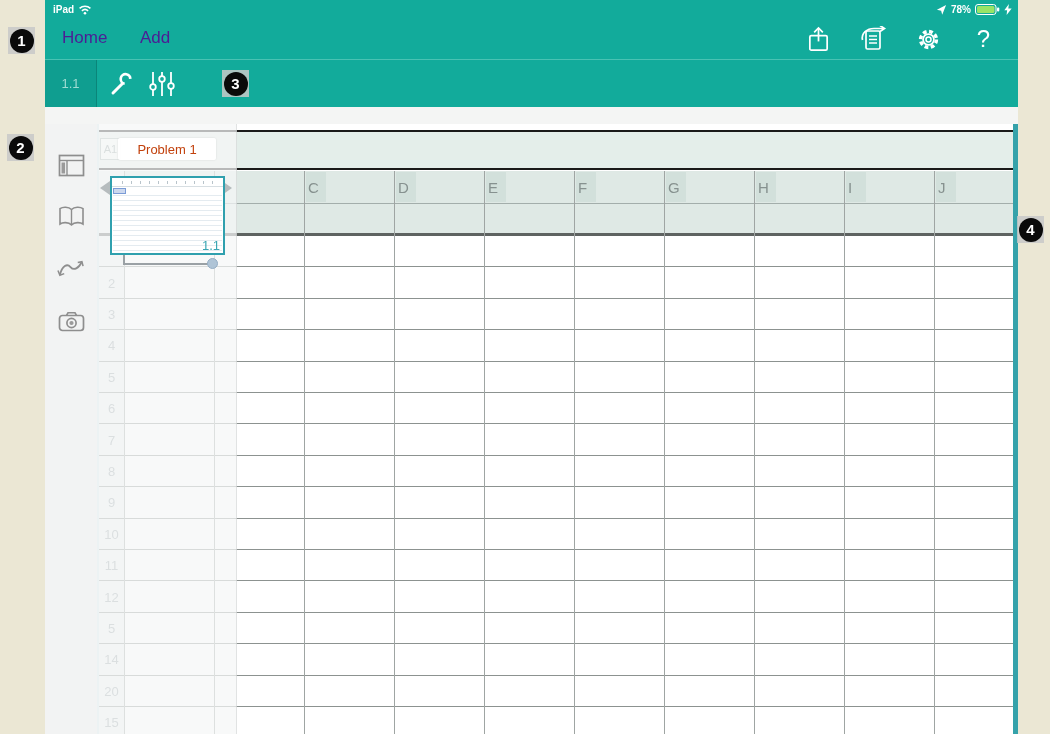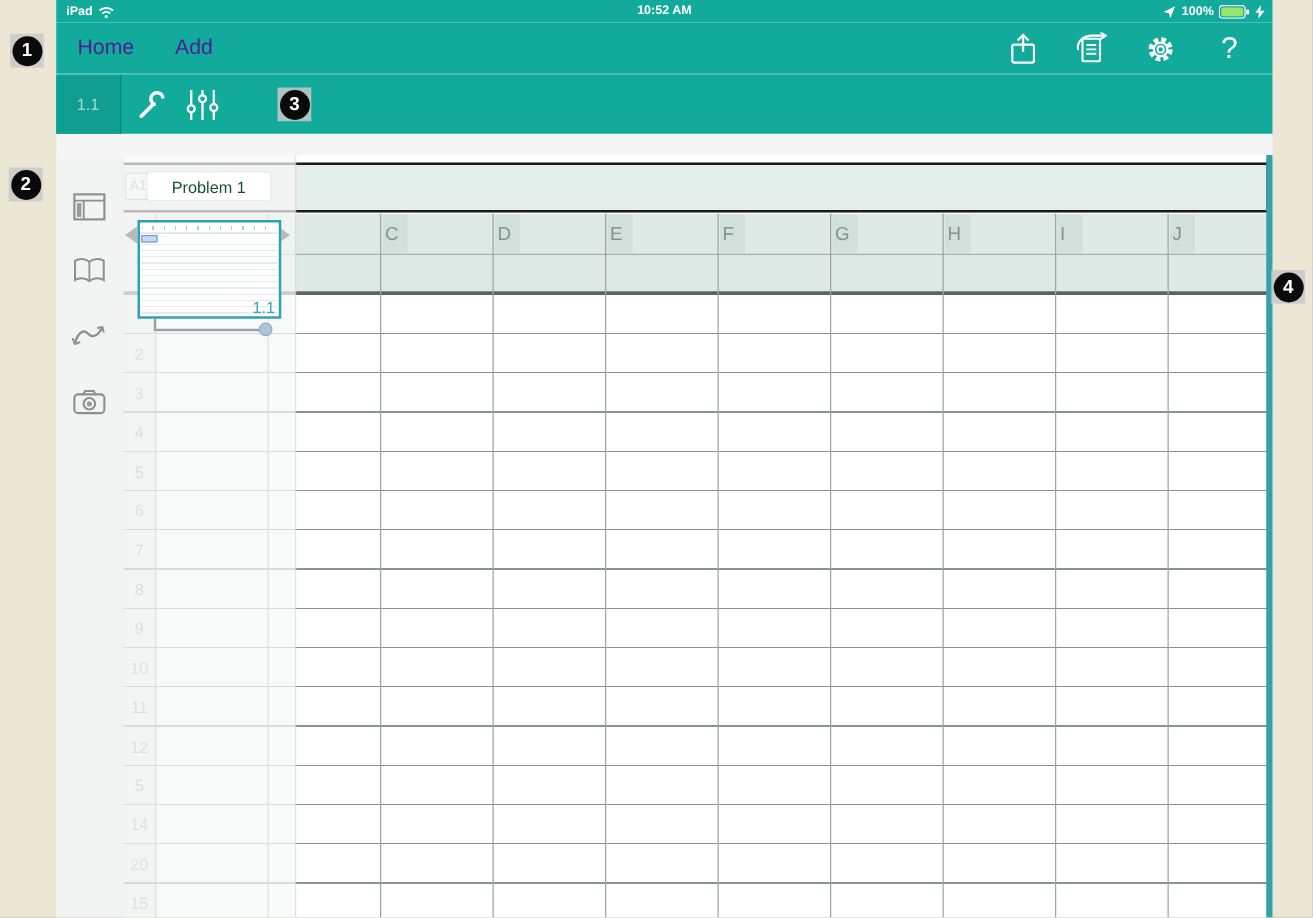--- a/index.html
+++ b/index.html
@@ -52,21 +52,21 @@
     padding-left:2px;}
   .row-num{position:absolute;left:0;width:25px;color:#97A1A6;font-size:13px;
     display:flex;align-items:center;justify-content:center;}
   .bottomteal{position:absolute;left:0;top:617px;width:921px;height:3px;background:#2BA3A6;}
   .rightteal{position:absolute;left:968px;top:0;width:5px;height:623px;background:#35A2AA;}
 
   
   .sorter-panel{position:absolute;left:52px;top:0;width:140px;height:623px;
     background:rgba(245,246,246,0.72);border-right:1px solid rgba(120,130,130,0.18);}
   .problem-tab{position:absolute;left:73px;top:14px;width:98px;height:22px;
-    background:rgba(255,255,255,0.95);border-radius:2px;color:#14532d;font-size:13px;
+    background:rgba(255,255,255,0.95);border-radius:2px;color:#c2410c;font-size:13px;
     display:flex;align-items:center;justify-content:center;box-shadow:0 0 2px rgba(0,0,0,0.12);}
   .ghost-arrow{position:absolute;width:0;height:0;border-style:solid;opacity:0.5;}
   .ga-left{left:55px;top:57px;border-width:7px 10px 7px 0;border-color:transparent #7A8488 transparent transparent;}
   .ga-right{left:177px;top:57px;border-width:7px 0 7px 10px;border-color:transparent transparent transparent #7A8488;}
   .page-thumb{position:absolute;left:65px;top:52px;width:115px;height:79px;background:#fff;
     border:2px solid #2FA0AE;}
   .thumb-ticks{position:absolute;left:2px;top:3px;right:2px;height:3px;
     background:repeating-linear-gradient(to right, transparent 0 8px, #B9C4CB 8px 9px);}
   .thumb-headline{position:absolute;left:0;top:8px;width:100%;height:1px;background:#D7DEE2;}
   .thumb-cell{position:absolute;left:1px;top:10px;width:13px;height:6px;background:#CCD8EE;
@@ -101,28 +101,27 @@
       <div class="sb-left">
         <span>iPad</span>
         <span>
           <svg width="14" height="11" viewBox="0 0 14 11">
             <path d="M1.6 4.4 A8 8 0 0 1 12.4 4.4" fill="none" stroke="#fff" stroke-width="1.6"></path>
             <path d="M3.9 6.8 A4.6 4.6 0 0 1 10.1 6.8" fill="none" stroke="#fff" stroke-width="1.6"></path>
             <circle cx="7" cy="9.2" r="1.3" fill="#fff"></circle>
           </svg>
         </span>
       </div>
-      <div class="sb-center">10:52 AM</div>
       <div class="sb-right">
         <span>
           <svg width="11" height="11" viewBox="0 0 12 12">
               <path d="M11 1 L1 6.2 L5.6 7.3 L6.8 11.6 Z" fill="#fff"></path>
             </svg>
         </span>
-        <span>100%</span>
+        <span>78%</span>
         <span>
           <svg width="25" height="11" viewBox="0 0 25 11">
             <rect x="0.5" y="0.5" width="20.5" height="10" rx="2.5" fill="none" stroke="#fff"></rect>
             <rect x="2" y="2" width="17.5" height="7" rx="1.5" fill="#97E467"></rect>
             <rect x="22" y="3.5" width="2.3" height="4" rx="1" fill="#fff"></rect>
           </svg>
         </span>
         <span>
           <svg width="8" height="11" viewBox="0 0 8 12">
               <path d="M5 0 L0 6.8 H3 L2.5 12 L8 5 H4.3 Z" fill="#fff"></path>

